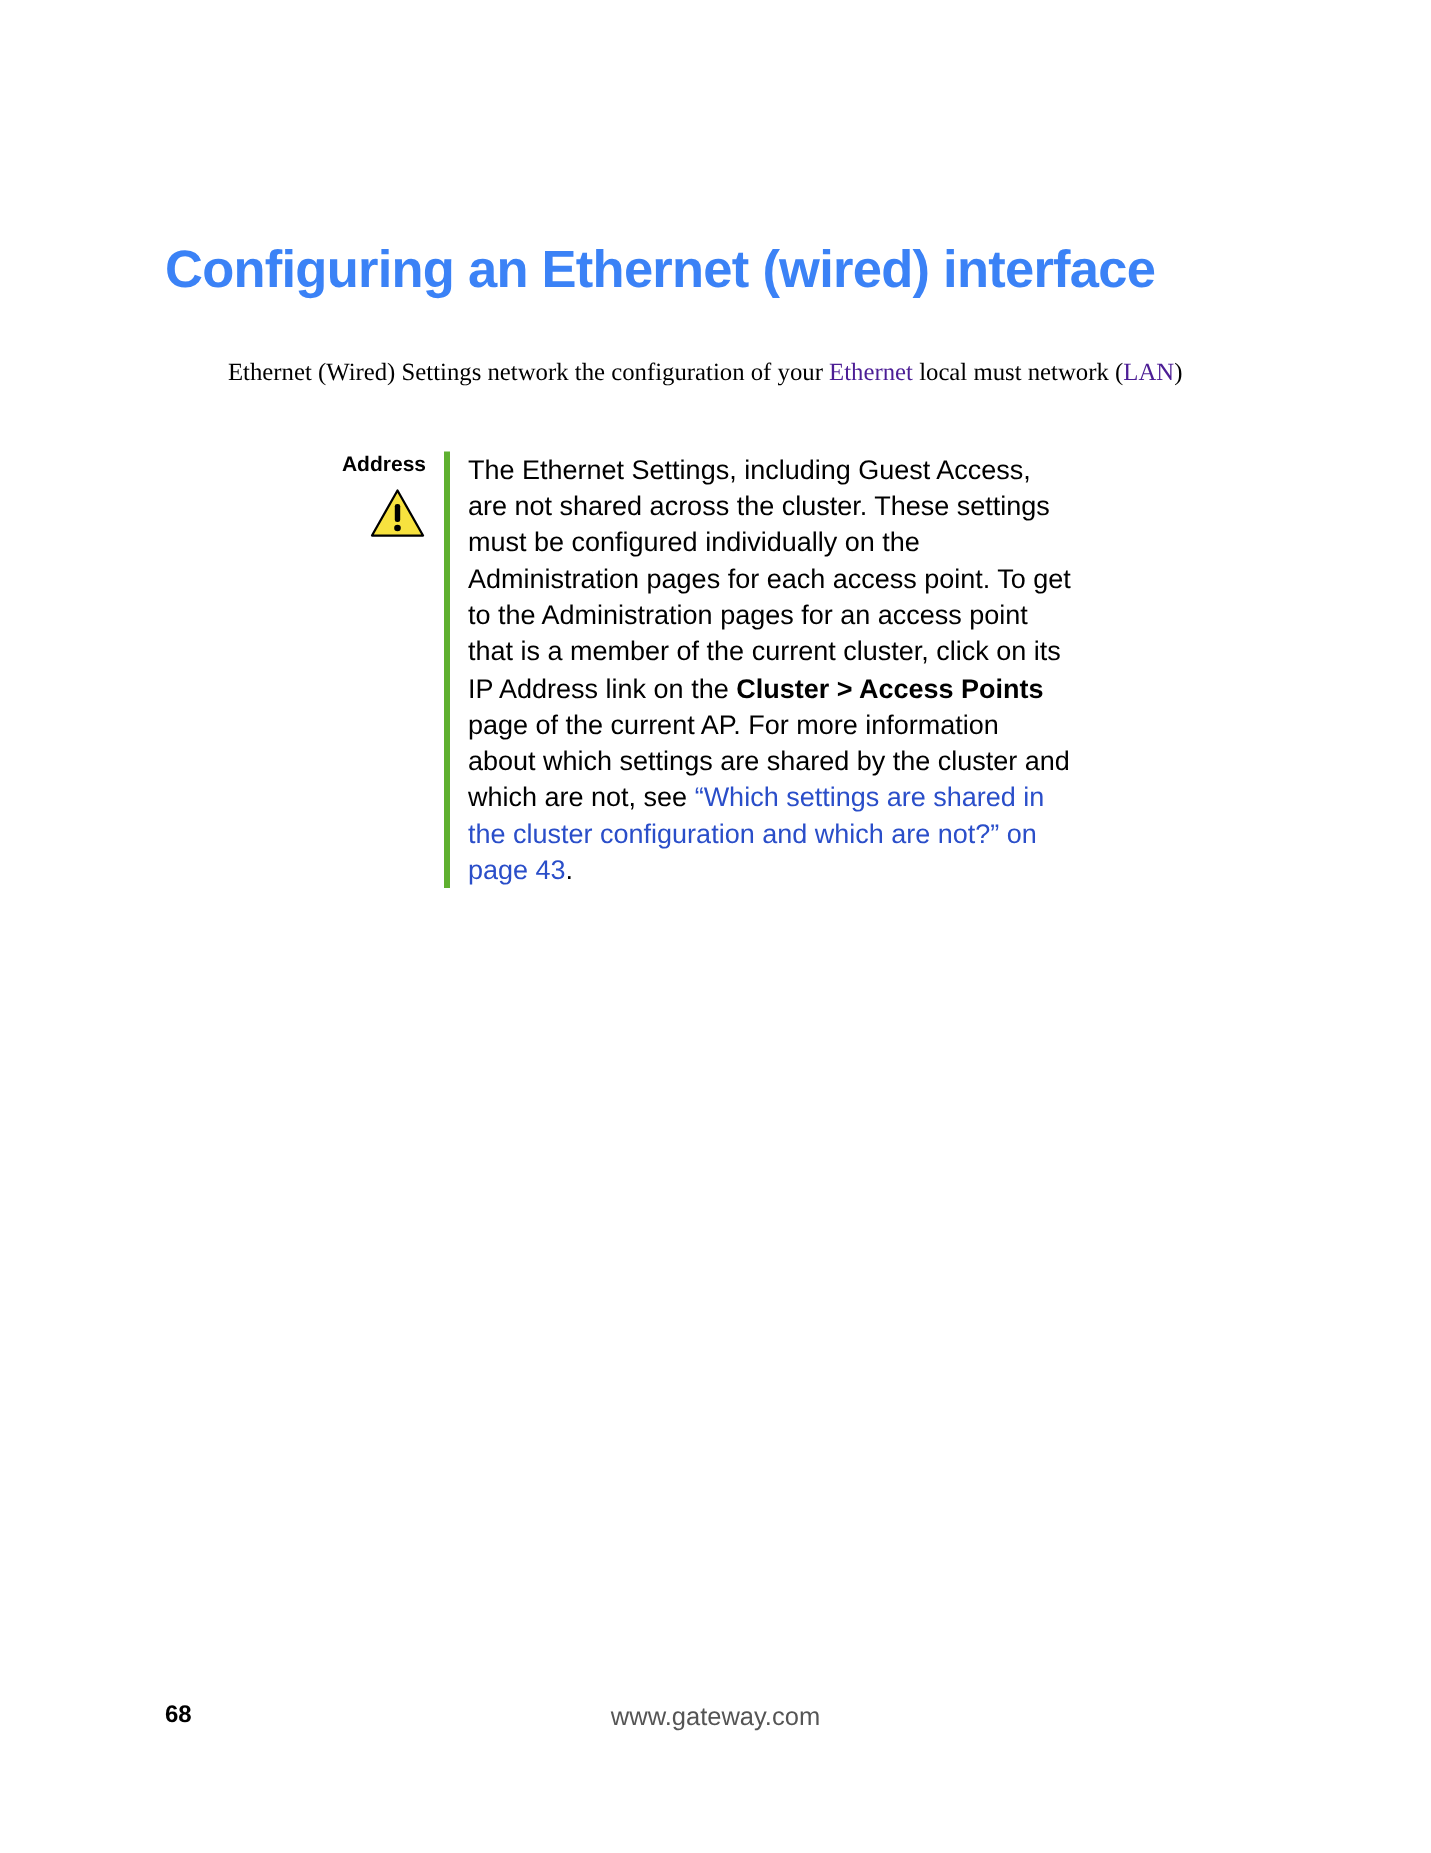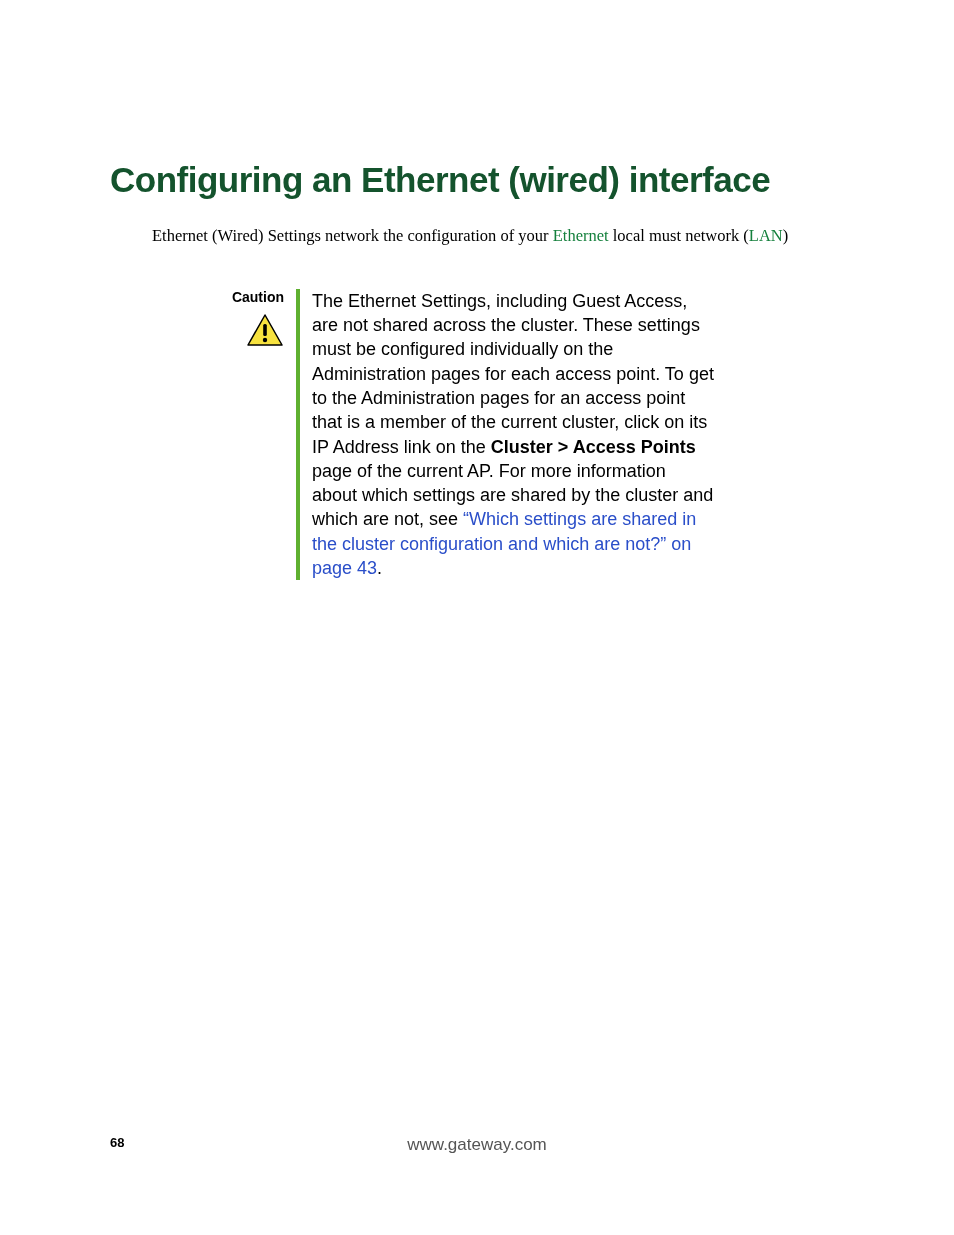--- a/index.html
+++ b/index.html
@@ -14,34 +14,34 @@
       font-family: Georgia, 'Times New Roman', serif;
       position: relative;
     }
     .page {
       padding: 160px 110px 0 110px;
     }
     .heading {
       font-family: 'Segoe UI', 'Helvetica Neue', Arial, sans-serif;
       font-weight: 700;
       font-size: 35px;
-      color: #14532d;
-      margin-bottom: 24px;
+      color: #3b82f6;
+      margin-bottom: 36px;
       letter-spacing: -0.5px;
     }
     .intro {
       font-family: Georgia, 'Times New Roman', serif;
       font-size: 16.5px;
       color: #000;
       line-height: 1.5;
       margin-left: 42px;
       margin-bottom: 40px;
     }
     .intro .link-word {
-      color: #15803d;
+      color: #4c1d95;
     }
     .caution-block {
       display: flex;
       margin-left: 100px;
       margin-right: 130px;
     }
     .caution-left {
       width: 86px;
       flex-shrink: 0;
       text-align: right;
@@ -81,21 +81,21 @@
       bottom: 100px;
       left: 0;
       right: 0;
       width: 954px;
     }
     .page-number {
       position: absolute;
       left: 110px;
       font-family: Arial, Helvetica, sans-serif;
       font-weight: 700;
-      font-size: 13px;
+      font-size: 16px;
       color: #000;
     }
     .footer-url {
       position: absolute;
       left: 0;
       right: 0;
       text-align: center;
       font-family: Arial, Helvetica, sans-serif;
       font-size: 17px;
       color: #555;
@@ -106,21 +106,21 @@
 
 <div class="page">
   <h1 class="heading">Configuring an Ethernet (wired) interface</h1>
 
   <p class="intro">
     <span>Ethernet (Wired) Settings network the configuration of your </span><span class="link-word">Ethernet</span><span> local must network (</span><span class="link-word">LAN</span><span>)</span>
   </p>
 
   <div class="caution-block">
     <div class="caution-left">
-      <span class="caution-label">Caution</span>
+      <span class="caution-label">Address</span>
       <span class="caution-icon">
         <svg width="38" height="34" viewBox="0 0 38 34">
           <polygon points="19,2 36,32 2,32" fill="#f7e23f" stroke="#000" stroke-width="1.5" stroke-linejoin="round"></polygon>
           <rect x="17.2" y="11" width="3.6" height="12" rx="1.5" fill="#000"></rect>
           <circle cx="19" cy="27" r="2.2" fill="#000"></circle>
         </svg>
       </span>
     </div>
     <div class="caution-divider"></div>
     <div class="caution-body">

